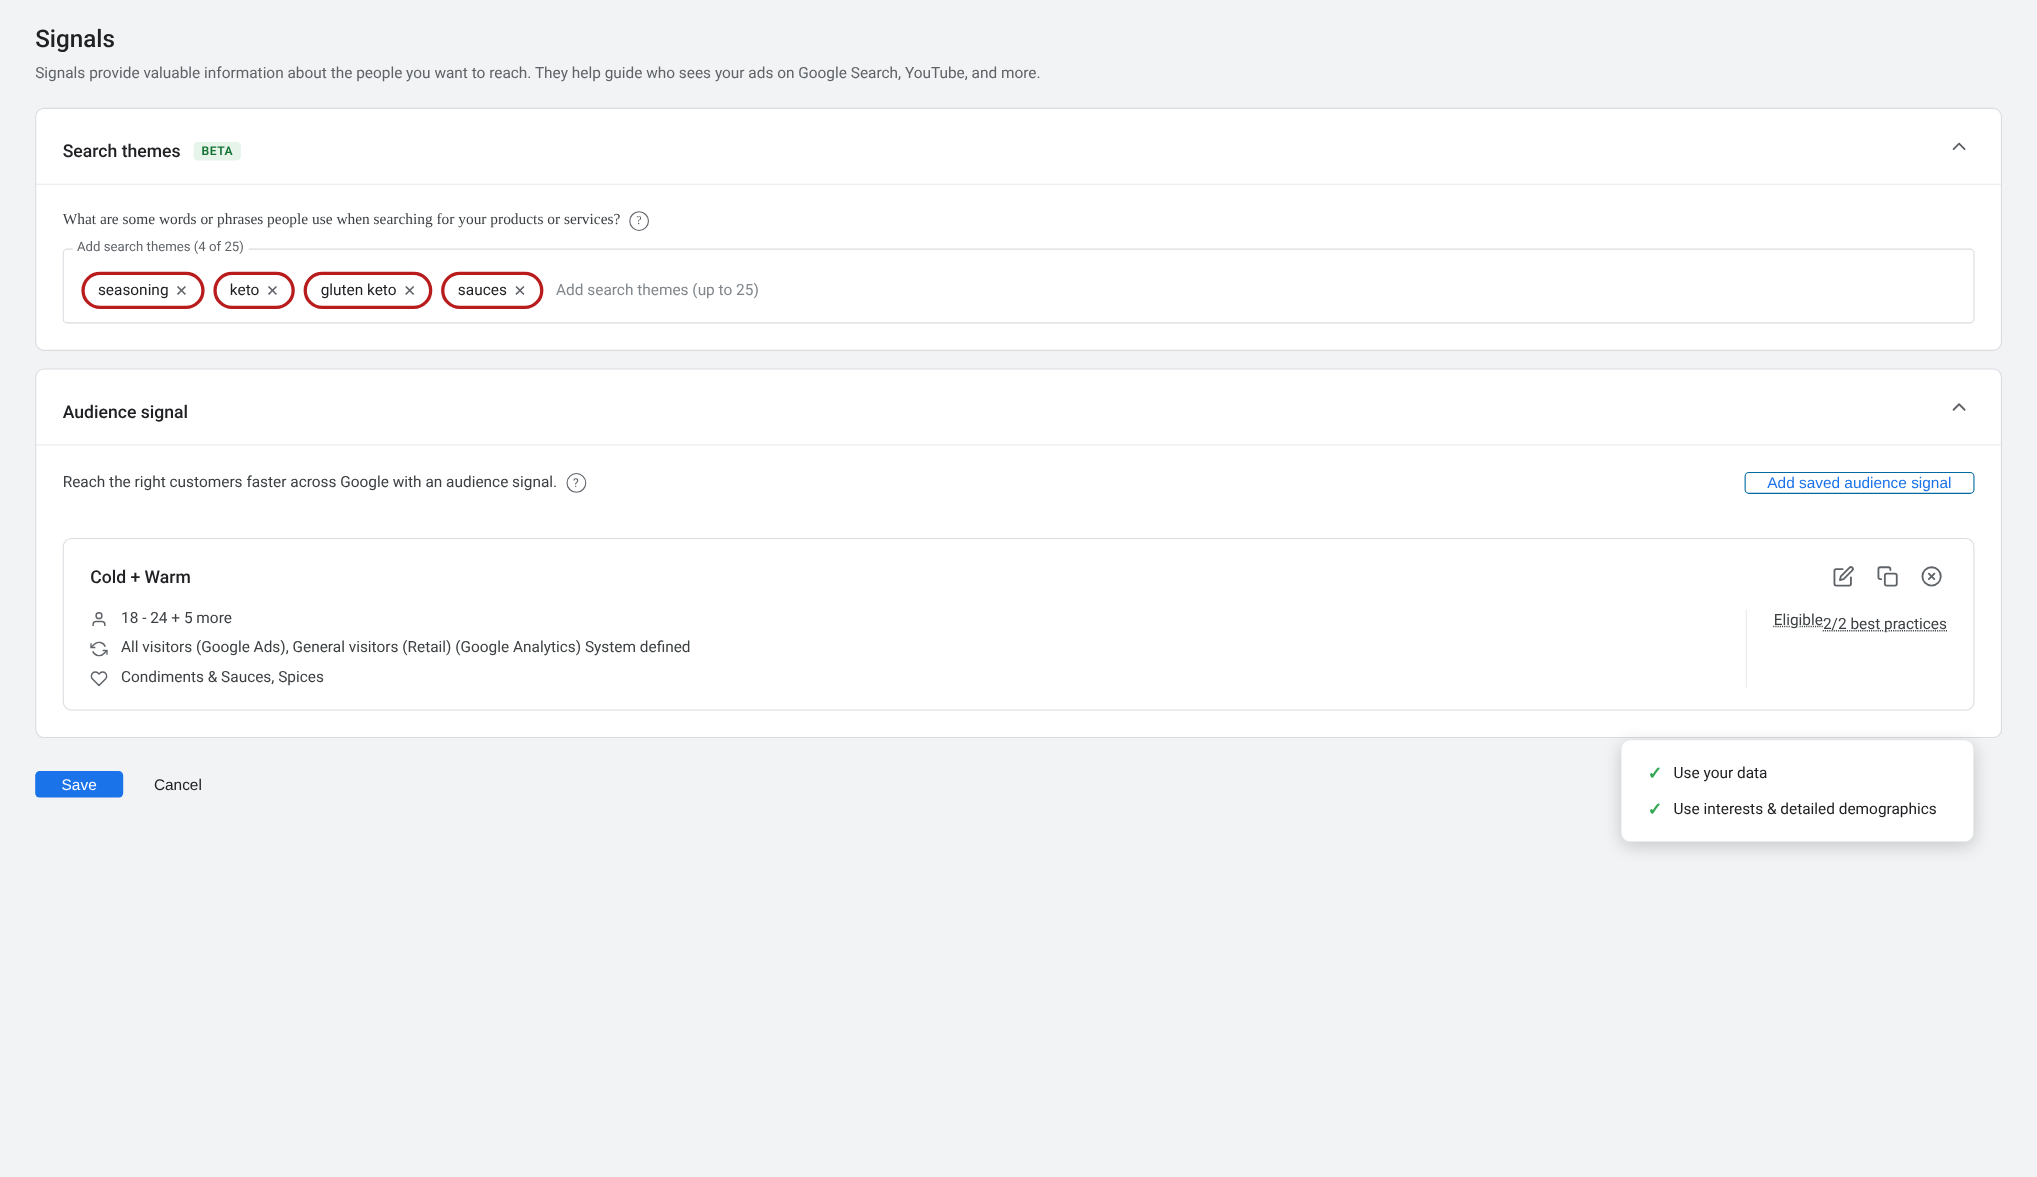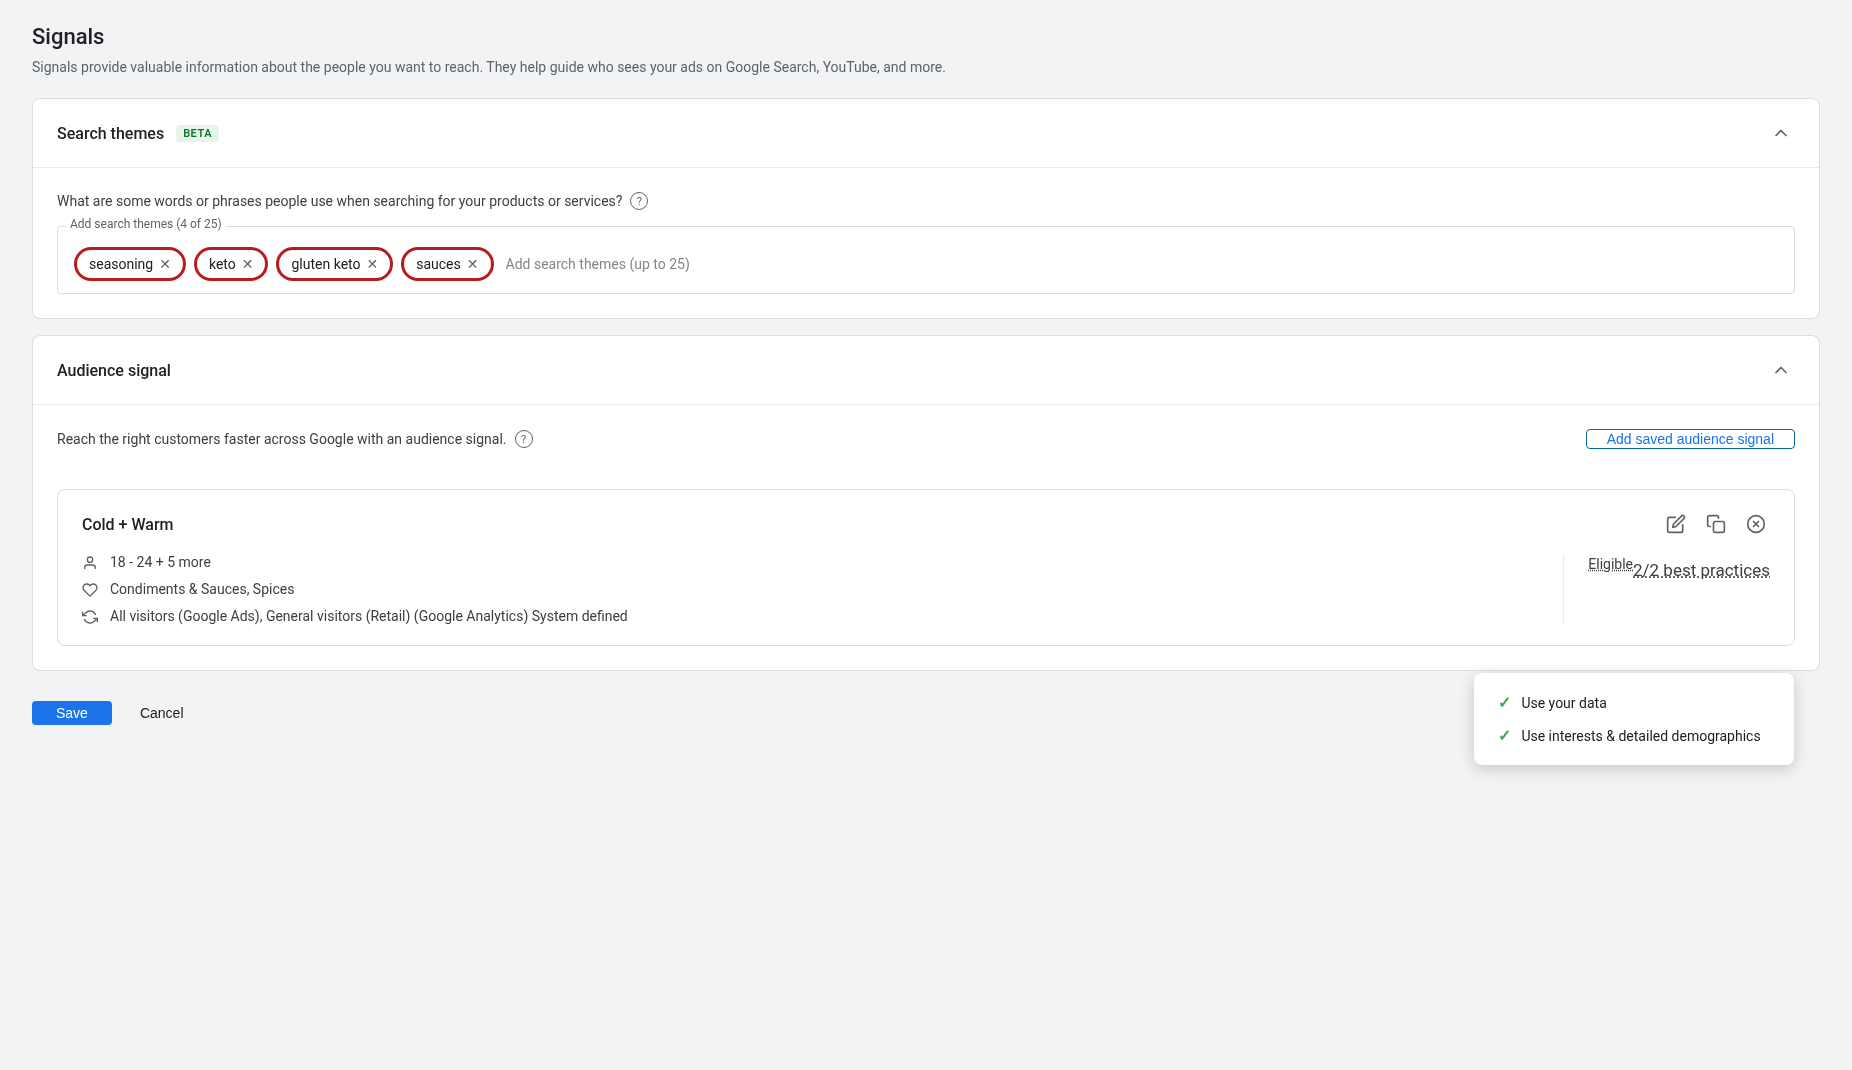--- a/index.html
+++ b/index.html
@@ -24,21 +24,21 @@
     }
     .card {
       background: #fff;
       border-radius: 8px;
       border: 1px solid #dadce0;
       margin-bottom: 16px;
       overflow: visible;
     }
     .card-header {
       display: flex;
-      align-items: center;
+      align-items: flex-end;
       justify-content: space-between;
       padding: 20px 24px;
       border-bottom: 1px solid #e8eaed;
     }
     .card-header-left {
       display: flex;
       align-items: center;
       gap: 12px;
     }
     .card-title {
@@ -68,20 +68,21 @@
     .card-body {
       padding: 24px;
     }
     .section-desc {
       font-size: 14px;
       color: #3c4043;
       margin-bottom: 16px;
       display: flex;
       align-items: center;
       gap: 8px;
+      font-family: Liberation Serif, serif;
     }
     .info-icon {
       width: 18px;
       height: 18px;
       border-radius: 50%;
       border: 1.5px solid #5f6368;
       display: inline-flex;
       align-items: center;
       justify-content: center;
       font-size: 11px;
@@ -218,21 +219,21 @@
       flex-shrink: 0;
       margin-top: 1px;
     }
     .eligible-label {
       font-size: 14px;
       color: #3c4043;
       text-decoration: underline dotted;
       cursor: pointer;
     }
     .best-practices {
-      font-size: 17px;
+      font-size: 14px;
       color: #3c4043;
       text-decoration: underline dotted;
       cursor: pointer;
       margin-top: 4px;
       display: block;
     }
     .signal-main-content {
       display: flex;
       gap: 0;
     }
@@ -410,34 +411,34 @@
                 <svg width="16" height="16" viewBox="0 0 24 24" fill="none" stroke="#5f6368" stroke-width="2">
                   <path d="M20 21v-2a4 4 0 0 0-4-4H8a4 4 0 0 0-4 4v2"></path>
                   <circle cx="12" cy="7" r="4"></circle>
                 </svg>
               </span>
               <span>18 - 24 + 5 more</span>
             </div>
             <div class="signal-detail-row">
               <span class="detail-icon svg-icon">
                 <svg width="16" height="16" viewBox="0 0 24 24" fill="none" stroke="#5f6368" stroke-width="2">
-                  <path d="M20.84 4.61a5.5 5.5 0 0 0-7.78 0L12 5.67l-1.06-1.06a5.5 5.5 0 0 0-7.78 7.78l1.06 1.06L12 21.23l7.78-7.78 1.06-1.06a5.5 5.5 0 0 0 0-7.78z"></path>
-                </svg>
-              </span>
-              <span>Condiments &amp; Sauces, Spices</span>
-            </div>
-            <div class="signal-detail-row">
-              <span class="detail-icon svg-icon">
-                <svg width="16" height="16" viewBox="0 0 24 24" fill="none" stroke="#5f6368" stroke-width="2">
                   <polyline points="1 4 1 10 7 10"></polyline>
                   <polyline points="23 20 23 14 17 14"></polyline>
                   <path d="M20.49 9A9 9 0 0 0 5.64 5.64L1 10m22 4-4.64 4.36A9 9 0 0 1 3.51 15"></path>
                 </svg>
               </span>
               <span>All visitors (Google Ads), General visitors (Retail) (Google Analytics) System defined</span>
+            </div>
+            <div class="signal-detail-row">
+              <span class="detail-icon svg-icon">
+                <svg width="16" height="16" viewBox="0 0 24 24" fill="none" stroke="#5f6368" stroke-width="2">
+                  <path d="M20.84 4.61a5.5 5.5 0 0 0-7.78 0L12 5.67l-1.06-1.06a5.5 5.5 0 0 0-7.78 7.78l1.06 1.06L12 21.23l7.78-7.78 1.06-1.06a5.5 5.5 0 0 0 0-7.78z"></path>
+                </svg>
+              </span>
+              <span>Condiments &amp; Sauces, Spices</span>
             </div>
           </div>
         </div>
         <div class="signal-right" style="padding-left:24px; border-left:1px solid #e8eaed; margin-left:24px; min-width:180px;">
           <span class="eligible-label">Eligible</span>
           <span class="best-practices">2/2 best practices</span>
         </div>
       </div>
 
       <div class="popover">

